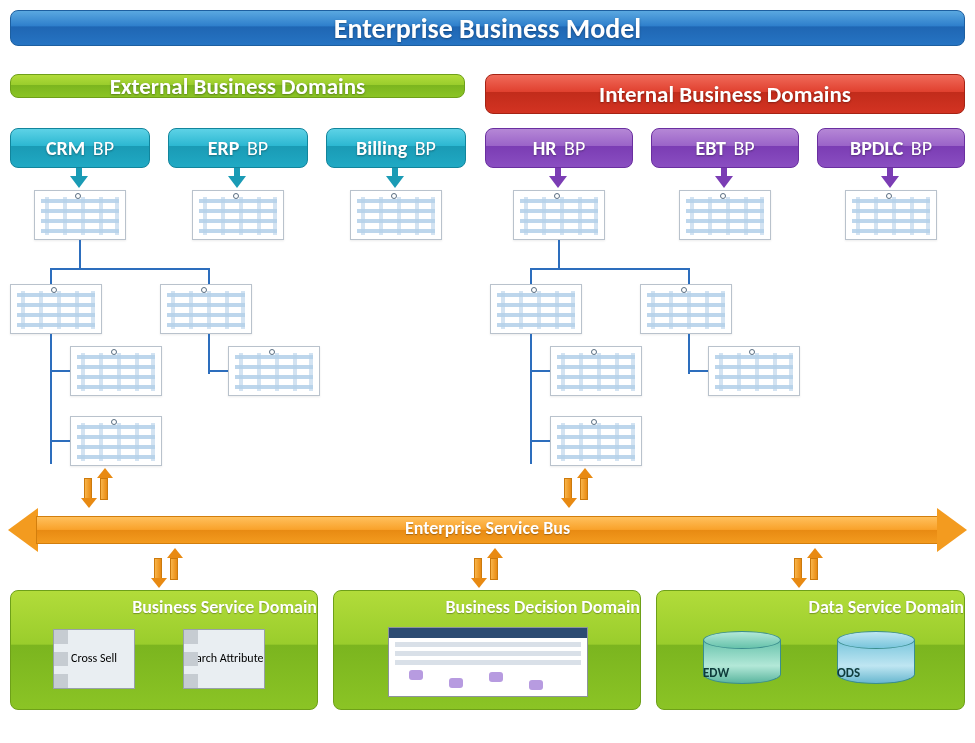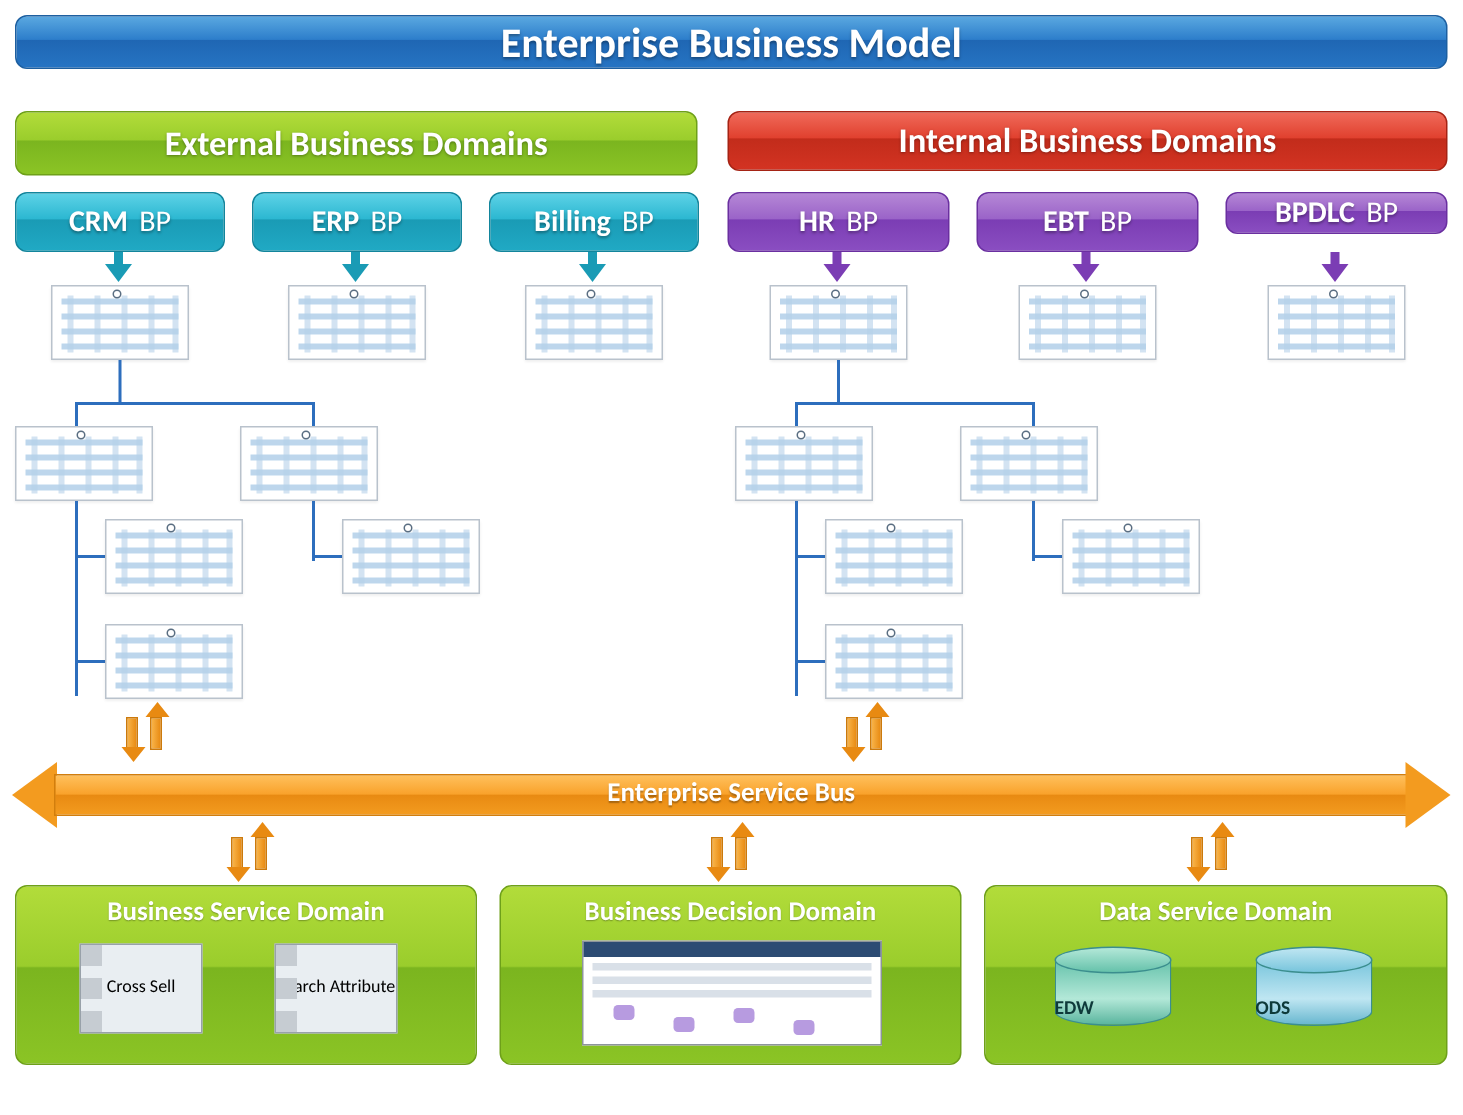--- a/index.html
+++ b/index.html
@@ -227,34 +227,34 @@
     position: absolute;
     left: 0; width: 78px; top: 34px;
     text-align: left;
     font-weight: 700;
     font-size: 13px;
     color: #0e3a3a;
   }
 
   .green-box .title {
     color: #fff; font-weight: 700; font-size: 18px;
-    text-align: center; padding-top: 5px;
+    text-align: right; padding-top: 5px;
     text-shadow: 0 1px 1px rgba(0,0,0,.3);
   }
 </style>
 </head>
 <body>
 
 <div class="diagram">
 
   <div class="bar big blue-bar" style="left:0; top:0; width:955px; height:36px;">
     <span>Enterprise Business Model</span>
   </div>
 
-  <div class="bar med green-bar" style="left:0; top:64px; width:455px; height:43px;justify-content:center;">
+  <div class="bar med green-bar" style="left:0; top:64px; width:455px; height:24px;justify-content:center;">
     <span>External Business Domains</span>
   </div>
   <div class="bar med red-bar" style="left:475px; top:64px; width:480px; height:40px;">
     <span>Internal Business Domains</span>
   </div>
 
   <div class="bar small teal-bar" style="left:158px; top:118px; width:140px; height:40px;">
     <span>
       <b>ERP</b>
       <span class="bp-suffix">BP</span>
@@ -278,21 +278,21 @@
       <b>HR</b>
       <span class="bp-suffix">BP</span>
     </span>
   </div>
   <div class="bar small purple-bar" style="left:641px; top:118px; width:148px; height:40px;">
     <span>
       <b>EBT</b>
       <span class="bp-suffix">BP</span>
     </span>
   </div>
-  <div class="bar small purple-bar" style="left:807px; top:118px; width:148px; height:28px;">
+  <div class="bar small purple-bar" style="left:807px; top:118px; width:148px; height:40px;">
     <span>
       <b>BPDLC</b>
       <span class="bp-suffix">BP</span>
     </span>
   </div>
 
   <div class="down-arrow teal" style="left:62px; top:164px;">
       <div class="stem"></div>
       <div class="head"></div>
     </div>

